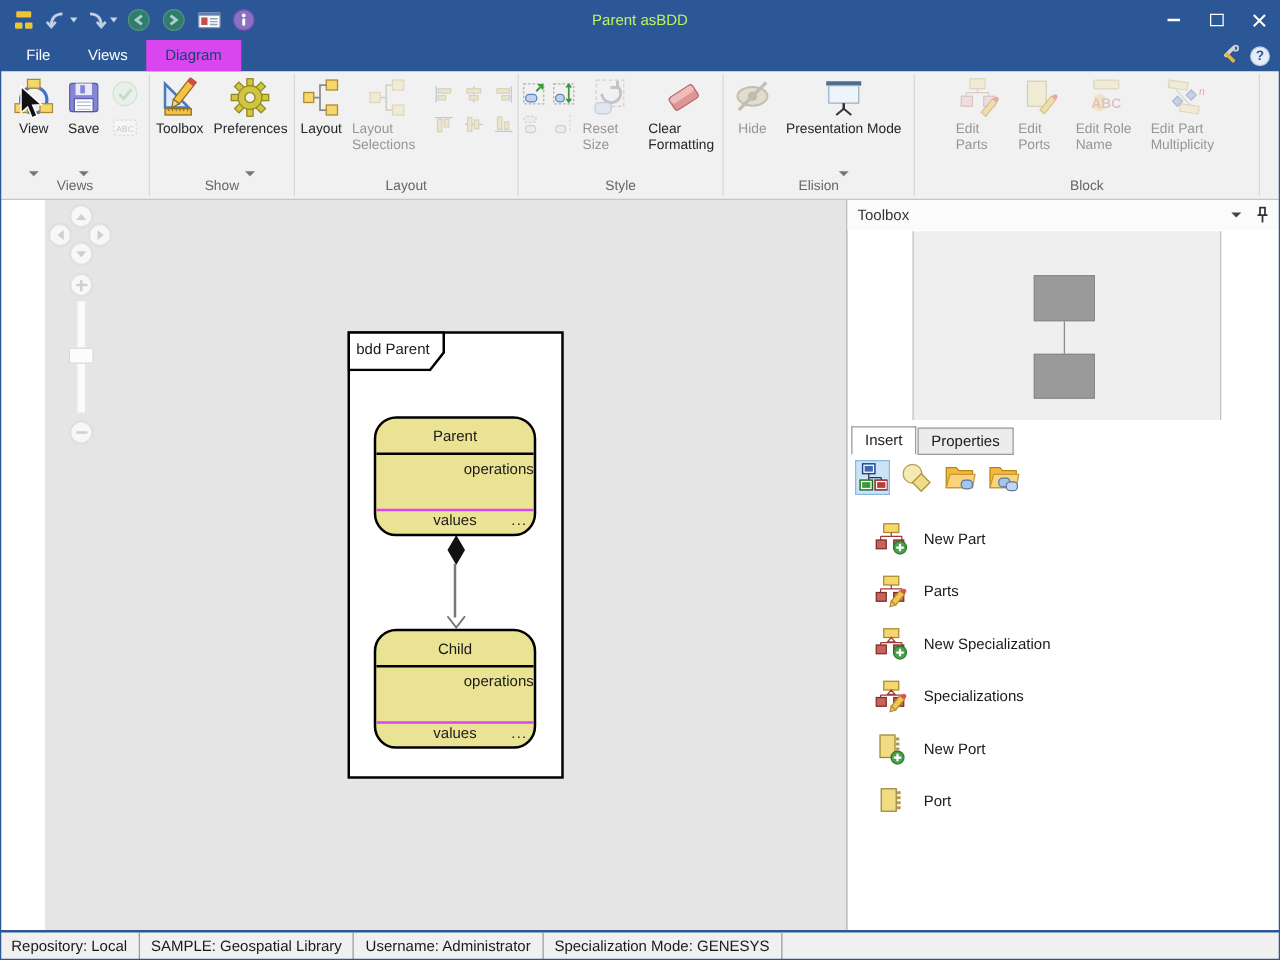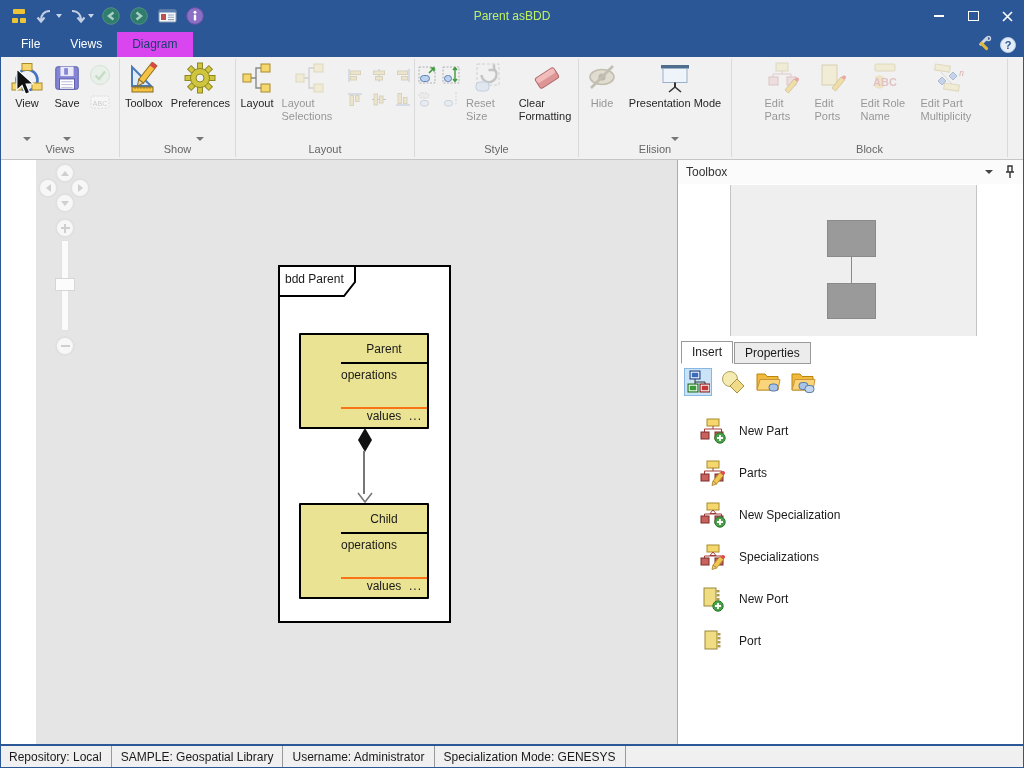--- a/index.html
+++ b/index.html
@@ -60,23 +60,23 @@
   .tri.right { border-top:4px solid transparent; border-bottom:4px solid transparent; border-left:5px solid #cfcfcf; }
   .hbar { width:9px; height:2px; background:#cfcfcf; }
   .vbar { position:absolute; width:2px; height:9px; background:#cfcfcf; }
   .zoom-track { position:absolute; left:25px; top:80px; width:8px; height:91px; background:#fbfbfb; border:1px solid #e2e2e2; }
   .zoom-thumb { position:absolute; left:19px; top:118px; width:20px; height:13px; background:#fcfcfc; border:1px solid #d6d6d6; }
 
   
   .frame { position:absolute; left:242px; top:105px; width:173px; height:358px; border:2px solid #000; background:#fff; }
   .frame-label { position:absolute; left:-2px; top:-2px; width:78px; height:32px; }
   .frame-label-text { position:absolute; left:7px; top:7px; white-space:nowrap; }
-  .block { position:absolute; width:130px; height:96px; background:#eae393; border:2px solid #000; border-radius:1px; overflow:hidden;padding-left:40px; }
+  .block { position:absolute; width:130px; height:96px; background:#eae393; border:2px solid #000; border-radius:18px; overflow:hidden; }
   .block-title { height:29px; line-height:29px; text-align:center; border-bottom:2px solid #000; }
-  .block-ops { height:45px; padding-top:4px; text-align:left; border-bottom:2px solid #f97316; }
+  .block-ops { height:45px; padding-top:4px; text-align:right; border-bottom:2px solid #d946ef; }
   .block-values { position:relative; height:16px; line-height:15px; text-align:center; }
   .block-ellipsis { position:absolute; right:5px; top:0; line-height:14px; letter-spacing:1px; }
   .conn-line { position:absolute; left:327px; top:291px; width:2px; height:43px; background:#777; }
 
   
   .panel { position:absolute; top:160px; left:677px; right:1px; bottom:24px; background:#fff; border-left:1px solid #ababab; }
   .panel-header { position:absolute; top:0; left:0; right:0; height:24px; background:#fbfbfb; display:flex; align-items:center; padding:0 8px; }
   .panel-header-title { color:#333; }
   .panel-header-right { margin-left:auto; display:flex; align-items:center; gap:12px; }
   .drop-dk { width:0; height:0; border-left:4px solid transparent; border-right:4px solid transparent; border-top:4px solid #444; }

